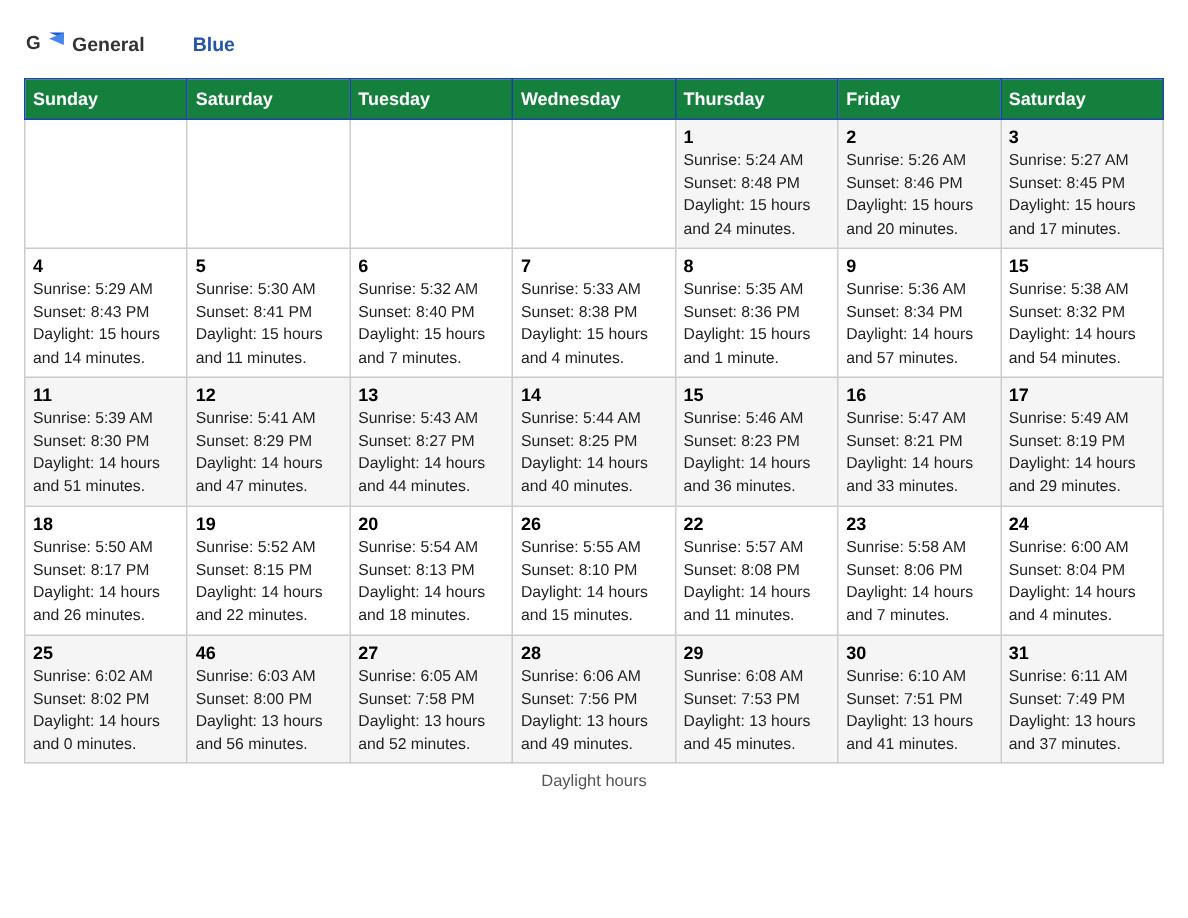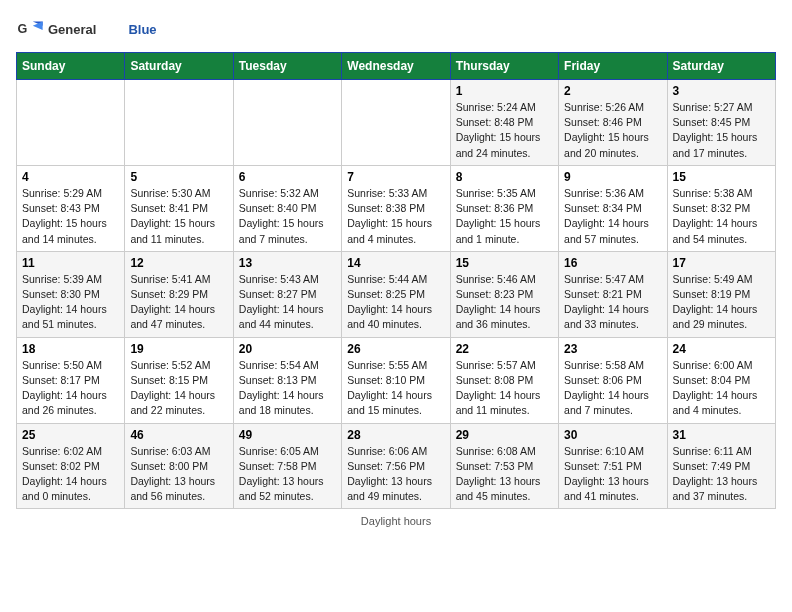--- a/index.html
+++ b/index.html
@@ -237,21 +237,21 @@
       <tr>
         <td>
           <span class="day-number">25</span>
           <div class="day-info">Sunrise: 6:02 AM<br>Sunset: 8:02 PM<br>Daylight: 14 hours and 0 minutes.</div>
         </td>
         <td>
           <span class="day-number">46</span>
           <div class="day-info">Sunrise: 6:03 AM<br>Sunset: 8:00 PM<br>Daylight: 13 hours and 56 minutes.</div>
         </td>
         <td>
-          <span class="day-number">49</span>
+          <span class="day-number">27</span>
           <div class="day-info">Sunrise: 6:05 AM<br>Sunset: 7:58 PM<br>Daylight: 13 hours and 52 minutes.</div>
         </td>
         <td>
           <span class="day-number">28</span>
           <div class="day-info">Sunrise: 6:06 AM<br>Sunset: 7:56 PM<br>Daylight: 13 hours and 49 minutes.</div>
         </td>
         <td>
           <span class="day-number">29</span>
           <div class="day-info">Sunrise: 6:08 AM<br>Sunset: 7:53 PM<br>Daylight: 13 hours and 45 minutes.</div>
         </td>

